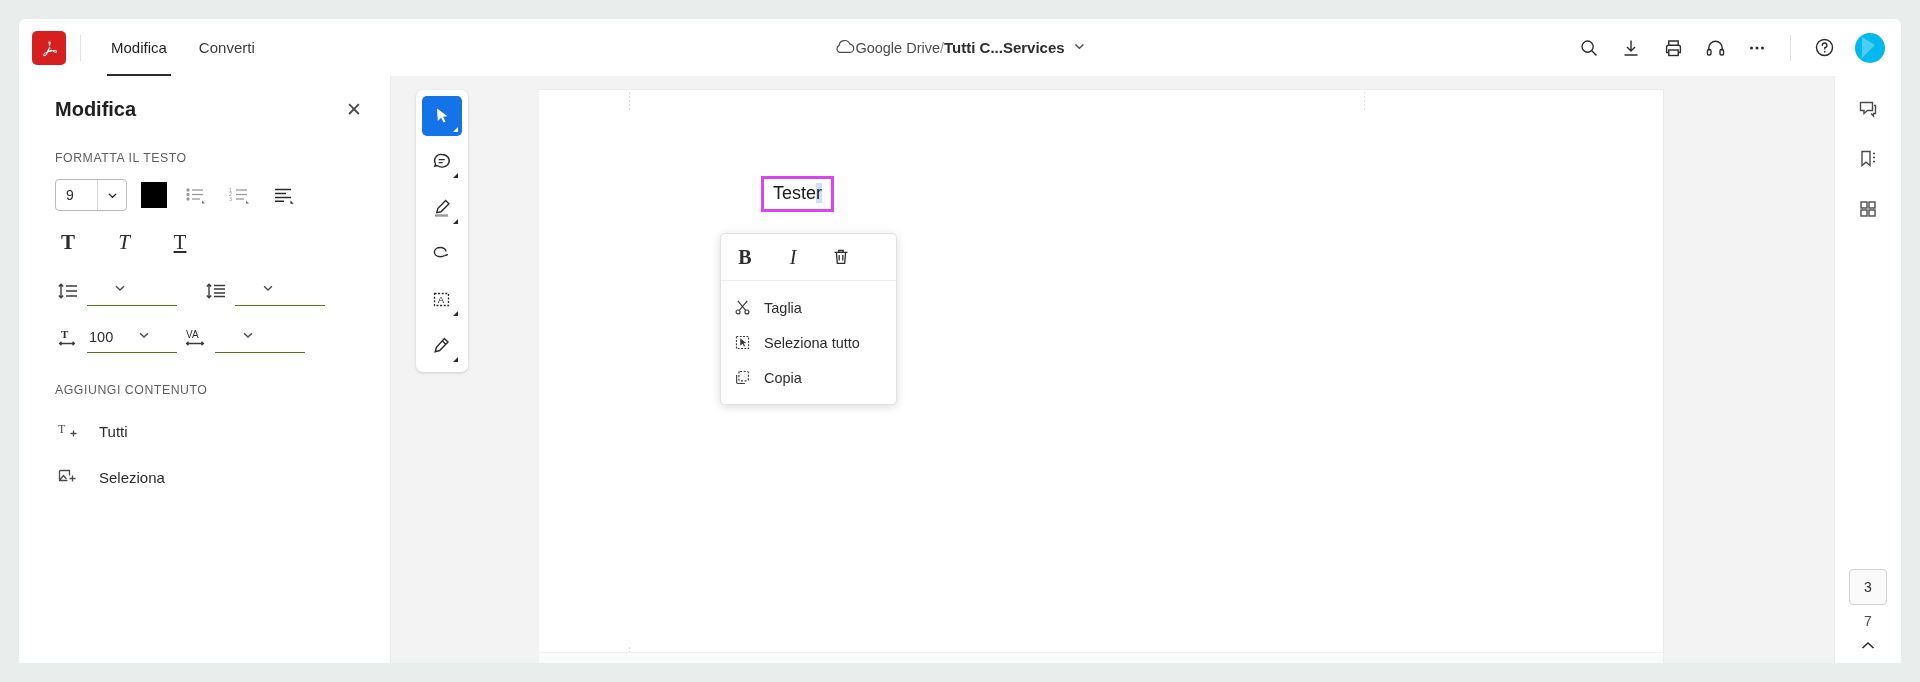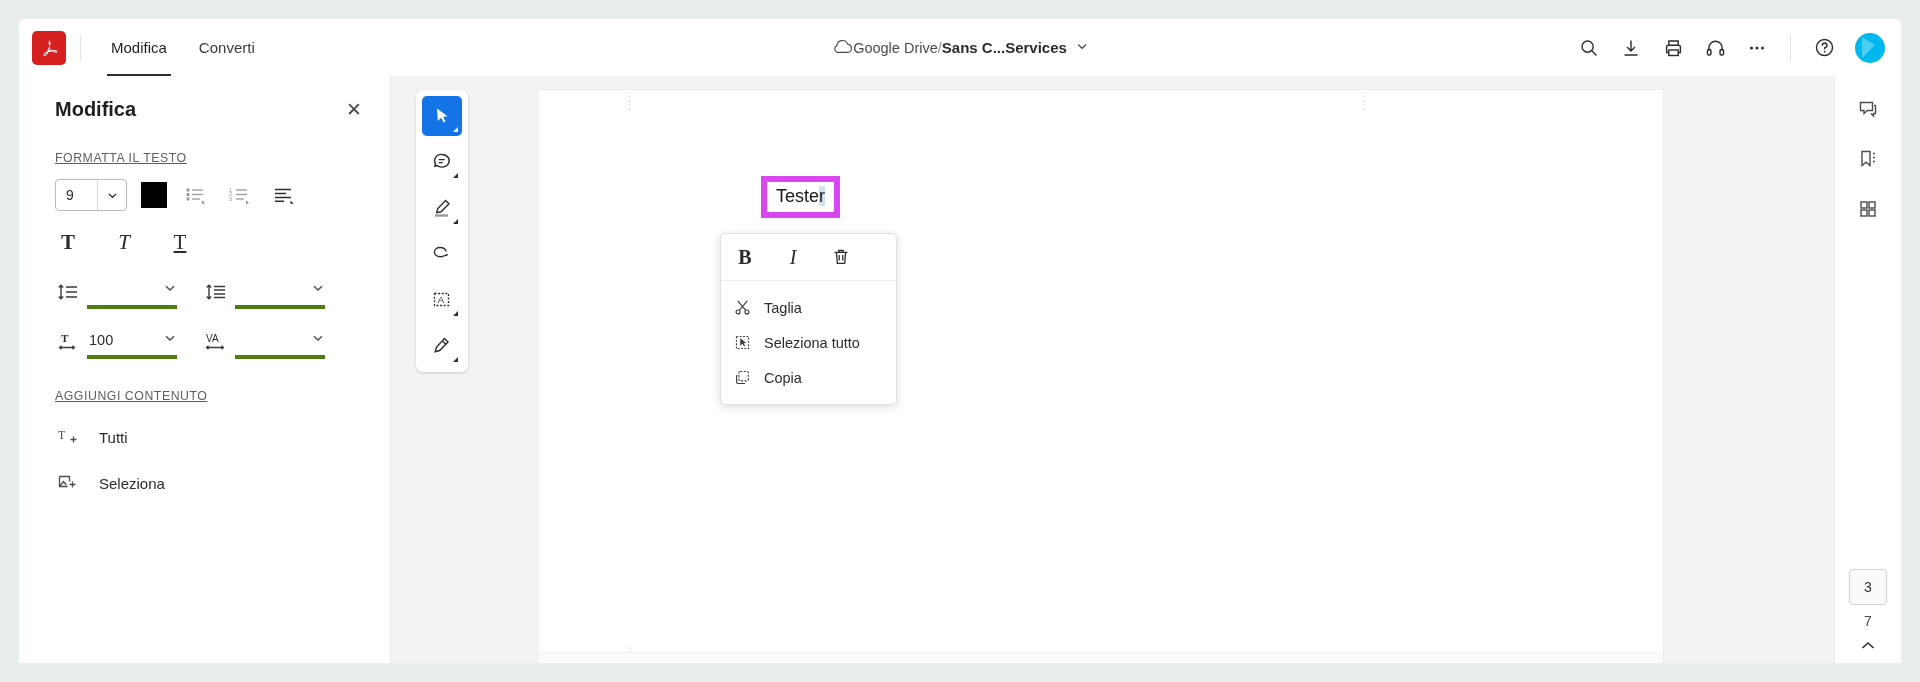--- a/index.html
+++ b/index.html
@@ -64,21 +64,21 @@
     width:372px;background:#fff;border-right:1px solid #eaeaea;position:relative;
     box-sizing:border-box;
   }
   .lp-head{
     display:flex;align-items:center;justify-content:space-between;
     padding:22px 28px 0 36px;
   }
   .lp-title{font-size:20px;font-weight:bold;color:#1f1f1f;}
   .lp-close{font-size:19px;color:#4b4b4b;cursor:pointer;line-height:1;}
   .sec-label{
-    padding:30px 0 0 36px;font-size:12.3px;letter-spacing:.55px;color:#5e5e5e;text-decoration:underline;
+    padding:30px 0 0 36px;font-size:12.3px;letter-spacing:.55px;color:#5e5e5e;
   }
   .fontrow{padding:14px 0 0 36px;}
   .fontbox{
     width:297px;height:38px;border:1px solid #b9b9b9;border-radius:4px;
     display:flex;align-items:center;box-sizing:border-box;background:#fff;cursor:pointer;
   }
   .fontbox .val{flex:1;padding-left:12px;font-size:14.5px;color:#2c2c2c;}
   .fontbox .caret{
     width:46px;height:100%;border-left:1px solid #d8d8d8;
     display:flex;align-items:center;justify-content:center;
@@ -97,22 +97,22 @@
   .styleicon{
     width:26px;height:26px;display:flex;align-items:center;justify-content:center;cursor:pointer;
     font-family:"Liberation Serif","DejaVu Serif",serif;font-size:21px;color:#2c2c2c;
   }
   .row4{display:flex;align-items:flex-end;padding:20px 0 0 36px;gap:6px;}
   .field{
     display:flex;align-items:center;gap:6px;
   }
   .field .fi{width:26px;height:24px;display:flex;align-items:center;justify-content:center;color:#3b3b3b;}
   .underline-input{
-    width:90px;height:30px;border-bottom:4px solid #4d7c0f;
-    display:flex;align-items:center;justify-content:space-between;cursor:pointer;gap:24px;
+    width:90px;height:30px;border-bottom:1px solid #4d7c0f;
+    display:flex;align-items:center;cursor:pointer;gap:24px;
   }
   .underline-input .uv{font-size:14.5px;color:#2c2c2c;padding-left:2px;}
   .addrow{
     display:flex;align-items:center;gap:18px;padding:16px 0 0 36px;cursor:pointer;
   }
   .addrow .ai{width:26px;height:24px;display:flex;align-items:center;justify-content:center;color:#4b4b4b;}
   .addrow .al{font-size:15px;color:#2c2c2c;}
 
   
   .toolcol{
@@ -146,21 +146,21 @@
     background:repeating-linear-gradient(#d9d9d9 0 2px,transparent 2px 4px);
   }
   .guide-right{
     position:absolute;left:825px;top:2px;width:1px;height:20px;
     background:repeating-linear-gradient(#e0e0e0 0 2px,transparent 2px 4px);
   }
   .pagefold{position:absolute;left:0;bottom:0;width:1124px;height:10px;background:#fbfbfb;border-top:1px solid #f1f1f1;}
 
   .textbox{
     position:absolute;left:222px;top:86px;
-    border:6px solid #d946ef;background:#fff;
+    border:3px solid #d946ef;background:#fff;
     padding:4px 9px 5px 9px;font-size:18px;color:#1a1a1a;
     font-family:"Liberation Sans",sans-serif;white-space:nowrap;
   }
   .textbox .sel{background:#cfe0f5;}
 
   .ctxmenu{
     position:absolute;left:181px;top:143px;width:175px;
     background:#fff;border:1px solid #e0e0e0;border-radius:5px;
     box-shadow:0 2px 10px rgba(0,0,0,.14);
   }
@@ -221,21 +221,21 @@
     </div>
 
     <div class="breadcrumb">
       <span>
         <svg width="22" height="16" viewBox="0 0 24 17" fill="none" stroke="#4b4b4b" stroke-width="1.3">
           <path d="M6.5 15.5h11a4.5 4.5 0 0 0 .4-9 6 6 0 0 0-11.6 1.3A4.2 4.2 0 0 0 6.5 15.5z"></path>
         </svg>
       </span>
       <span>Google Drive</span>
       <span class="bc-slash">/</span>
-      <span class="bc-name">Sans C...Services</span>
+      <span class="bc-name">Tutti C...Services</span>
       <span style="margin-left:8px;">
         <svg width="14" height="14" viewBox="0 0 14 14" fill="none" stroke="#4b4b4b" stroke-width="1.3">
             <path d="M3 5.5 7 9.3l4-3.8"></path>
           </svg>
       </span>
     </div>
 
     <div class="topright">
       <div class="ticon">
         <svg width="20" height="20" viewBox="0 0 20 20" fill="none" stroke="#2c2c2c" stroke-width="1.4">
@@ -388,21 +388,21 @@
           </span>
           <span class="underline-input">
             <span class="uv">100</span>
             <span>
               <svg width="14" height="14" viewBox="0 0 16 16" fill="none" stroke="#4b4b4b" stroke-width="1.6">
                   <path d="M3.5 6 8 10.3 12.5 6"></path>
                 </svg>
             </span>
           </span>
         </div>
-        <div class="field" style="margin-left:20px;">
+        <div class="field" style="">
           <span class="fi">
             <svg width="24" height="22" viewBox="0 0 24 22" fill="none" stroke="#3b3b3b" stroke-width="1.3">
               <text x="2" y="10.5" font-size="10" fill="#2c2c2c" stroke="none" font-family="Liberation Sans">VA</text>
               <path d="M3 16.5h16M4.5 14.8 2.6 16.5l1.9 1.8M17.5 14.8l1.9 1.7-1.9 1.8"></path>
             </svg>
           </span>
           <span class="underline-input">
             <span class="uv"></span>
             <span>
               <svg width="14" height="14" viewBox="0 0 16 16" fill="none" stroke="#4b4b4b" stroke-width="1.6">

